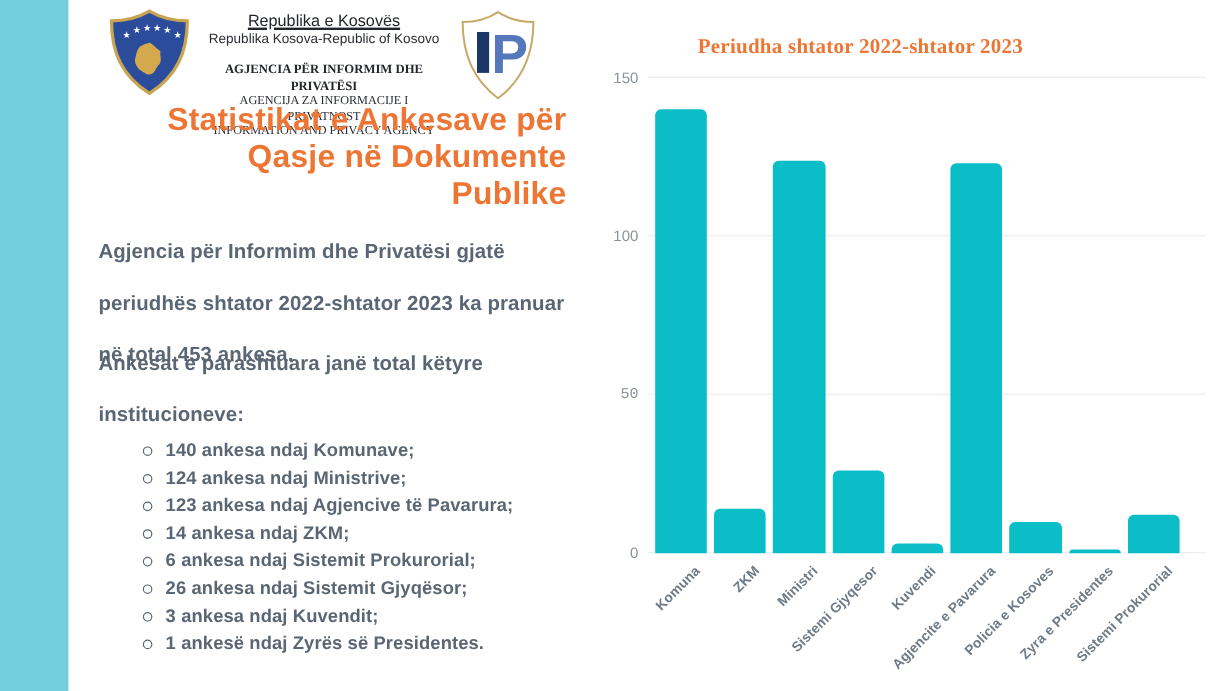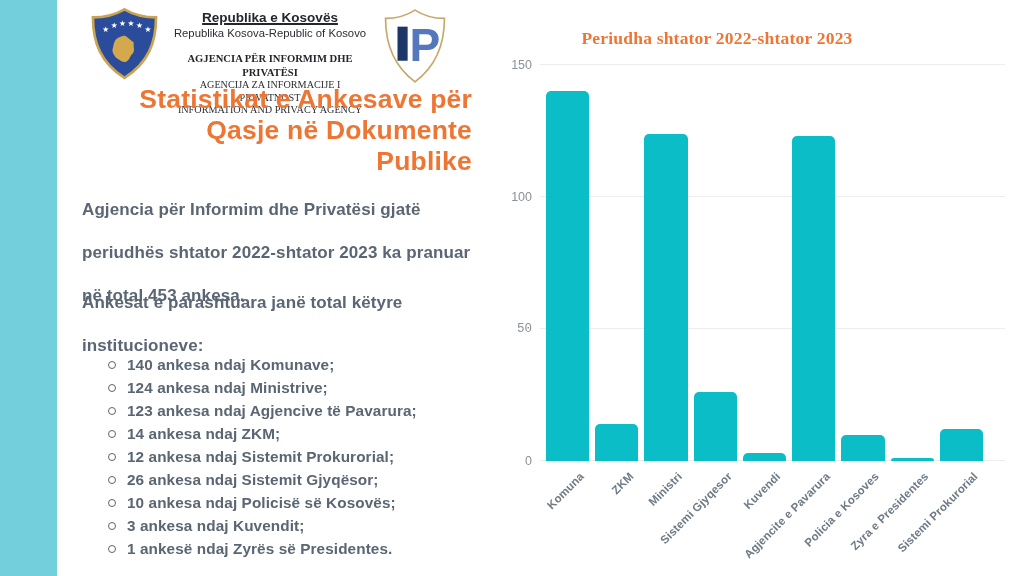--- a/index.html
+++ b/index.html
@@ -7,36 +7,36 @@
     width:1024px;height:576px;position:relative;overflow:hidden;
     background:#ffffff;font-family:"Liberation Sans",sans-serif;
     -webkit-font-smoothing:antialiased;
   }
   .teal-strip{position:absolute;left:0;top:0;width:57px;height:576px;background:#73CFDC;}
 
   
   .header{position:absolute;left:86px;top:6px;display:flex;align-items:flex-start;gap:9px;}
   .emblem{width:77px;height:76px;flex:0 0 auto;}
   .header-text{width:196px;text-align:center;padding-top:4px;color:#23262c;}
-  .ht-line1{font-size:13.5px;font-weight:bold;text-decoration:underline;text-decoration-thickness:1.5px;line-height:1.2;}
+  .ht-line1{font-size:13.5px;font-weight:normal;text-decoration:underline;text-decoration-thickness:1.5px;line-height:1.2;}
   .ht-line2{font-size:11.3px;line-height:1.25;color:#2b2e34;}
   .ht-line3{font-family:"Liberation Serif",serif;font-size:10.6px;font-weight:bold;margin-top:12px;line-height:1.25;color:#23262c;}
   .ht-line4,.ht-line5{font-family:"Liberation Serif",serif;font-size:10.2px;line-height:1.25;color:#2b2e34;}
   .ip-logo{width:70px;height:80px;flex:0 0 auto;margin-left:3px;}
 
   
   .main-title{
     position:absolute;left:60px;top:84px;width:412px;text-align:right;
     color:#EE7634;font-weight:bold;font-size:26.5px;line-height:31px;letter-spacing:.2px;
   }
   .para{position:absolute;left:82px;width:402px;color:#5A6673;font-weight:bold;
     font-size:17px;line-height:43px;letter-spacing:.1px;}
   .para1{top:188px;}
   .para2{top:281px;}
-  .bullet-list{position:absolute;left:104px;top:349px;width:400px;margin:4px;padding:0;list-style:none;}
+  .bullet-list{position:absolute;left:104px;top:349px;width:400px;margin:15px;padding:0;list-style:none;}
   .bullet-list li{
     position:relative;padding-left:19px;color:#5A6673;font-weight:bold;
     font-size:15.3px;line-height:23px;letter-spacing:.1px;
   }
   .bullet-list li::before{
     content:"";position:absolute;left:0;top:8px;width:6px;height:6px;
     border:1.6px solid #5A6673;border-radius:50%;background:transparent;
   }
 
   
@@ -94,23 +94,22 @@
 </div>
 
 <div class="para para1">Agjencia për Informim dhe Privatësi gjatë periudhës shtator 2022-shtator 2023 ka pranuar në total 453 ankesa.</div>
 <div class="para para2">Ankesat e parashtuara janë total këtyre institucioneve:</div>
 
 <ul class="bullet-list">
   <li>140 ankesa ndaj Komunave;</li>
   <li>124 ankesa ndaj Ministrive;</li>
   <li>123 ankesa ndaj Agjencive të Pavarura;</li>
   <li>14 ankesa ndaj ZKM;</li>
-  <li>12 ankesa ndaj Sistemit Prokurorial;</li>
+  <li>6 ankesa ndaj Sistemit Prokurorial;</li>
   <li>26 ankesa ndaj Sistemit Gjyqësor;</li>
-  <li>10 ankesa ndaj Policisë së Kosovës;</li>
   <li>3 ankesa ndaj Kuvendit;</li>
   <li>1 ankesë ndaj Zyrës së Presidentes.</li>
 </ul>
 
 <div class="chart-title">Periudha shtator 2022-shtator 2023</div>
 
 <div class="plot-area">
   <div class="gridline" style="bottom: 0%;"></div>
     <div class="gridline" style="bottom: 33.3333%;"></div>
     <div class="gridline" style="bottom: 66.6667%;"></div>

